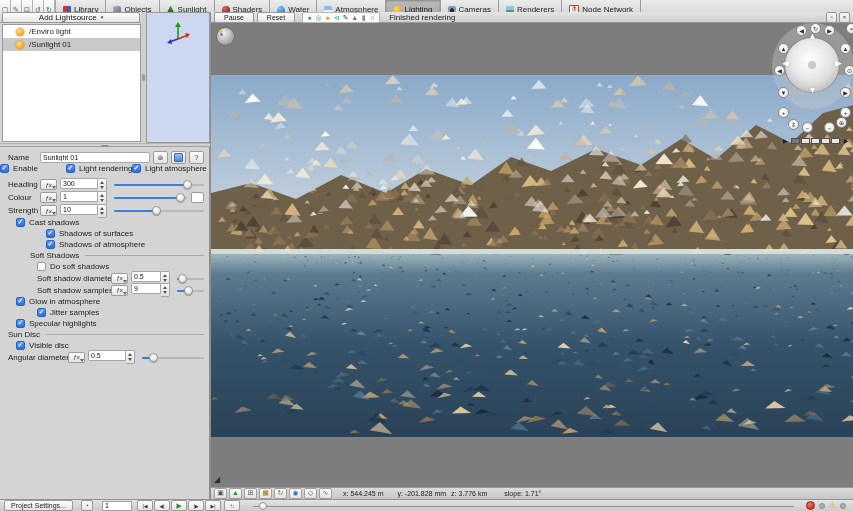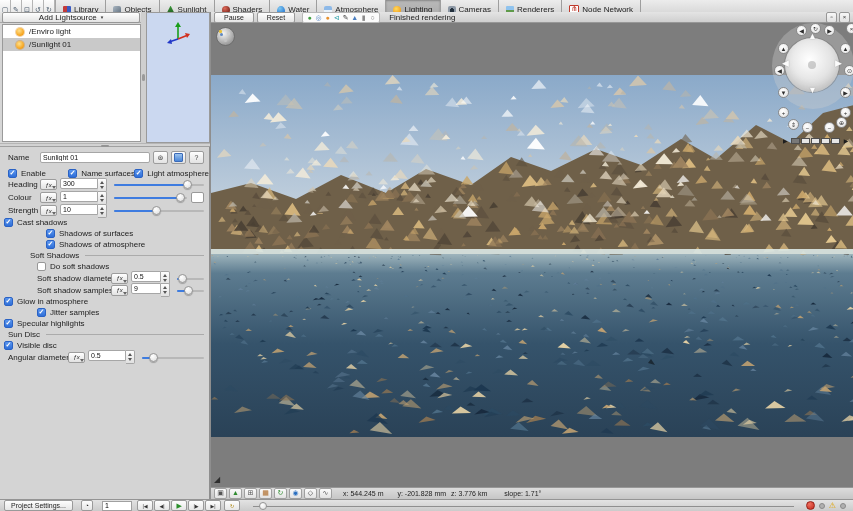--- a/index.html
+++ b/index.html
@@ -65,28 +65,28 @@
   .slider{flex:1;position:relative;height:11px;margin-left:7px;--pos:50%}
   .slider .track{position:absolute;left:0;right:0;top:5px;height:2px;background:#b8b8b8;border-radius:1px}
   .slider .fill{position:absolute;left:0;top:5px;height:2px;background:#3e7ce0;border-radius:1px;width:var(--pos)}
   .slider .thumb{position:absolute;left:var(--pos);top:1px;width:9px;height:9px;margin-left:-4px;border-radius:50%;
                  background:radial-gradient(circle at 35% 30%,#fff,#dcdcdc);border:1px solid #969696;box-shadow:0 1px 1px rgba(0,0,0,.25);box-sizing:border-box}
   .swatch{width:11px;height:9px;border:1px solid #999;border-radius:2px;margin-left:4px;flex:none}
   .sqbtn{flex:none;width:13px;height:11px;margin-left:3px;background:linear-gradient(#fefefe,#e2e2e2);border:1px solid #9c9c9c;
          border-radius:2px;display:flex;align-items:center;justify-content:center;font-size:7px;color:#444}
   .bluesq{width:7px;height:7px;background:linear-gradient(#9cc3ee,#4a86d8);border:1px solid #3a6ab8;border-radius:1px}
   .namefield{flex:1;width:auto;border-radius:2px}
-  .checks{display:flex;height:14px;align-items:flex-end;padding-left:8px}
+  .checks{display:flex;height:14px;align-items:flex-start;}
   .chk{display:flex;align-items:center}
   .chk:nth-child(1){width:66px}.chk:nth-child(2){width:66px}
   .cb{width:9px;height:9px;border:1px solid #979797;border-radius:2px;background:#fff;flex:none;box-sizing:border-box}
   .cb[data-checked="true"]{background:linear-gradient(#5a95ee,#2f6fd8);border-color:#2a62c4;position:relative}
   .cb[data-checked="true"]::after{content:"✓";position:absolute;left:0;top:-1px;width:100%;text-align:center;color:#fff;font-size:7px;font-weight:bold}
   .cl{margin-left:4px;white-space:nowrap}
-  .cbrow{display:flex;align-items:center;height:11px;padding-left:4px}
+  .cbrow{display:flex;align-items:center;height:11px;padding-left:16px}
   .cbrow.ind1{padding-left:46px}
   .cbrow.ind2{padding-left:37px}
   .sect{display:flex;align-items:center;height:11px;padding-left:30px;padding-right:5px;color:#222}
   .sect.noind{padding-left:8px}
   .sect .line{flex:1;height:1px;background:#ababab;margin-left:6px}
   .row.soft{height:12px;padding-left:37px}
   .row.soft .rlabel{width:74px}
   .row.soft .nfield{width:24px}
   .row.ang{height:12px}
   .row.ang .rlabel{width:60px}
@@ -252,21 +252,21 @@
     <span class="sqbtn">?</span>
   </div>
 
   <div class="checks">
     <span class="chk">
         <span class="cb" data-checked="true"></span>
         <span class="cl">Enable</span>
       </span>
     <span class="chk">
         <span class="cb" data-checked="true"></span>
-        <span class="cl">Name surfaces</span>
+        <span class="cl">Light rendering</span>
       </span>
     <span class="chk">
         <span class="cb" data-checked="true"></span>
         <span class="cl">Light atmosphere</span>
       </span>
   </div>
 
   <div class="row">
     <span class="rlabel">Heading</span>
     <span class="fx">ƒx</span>

